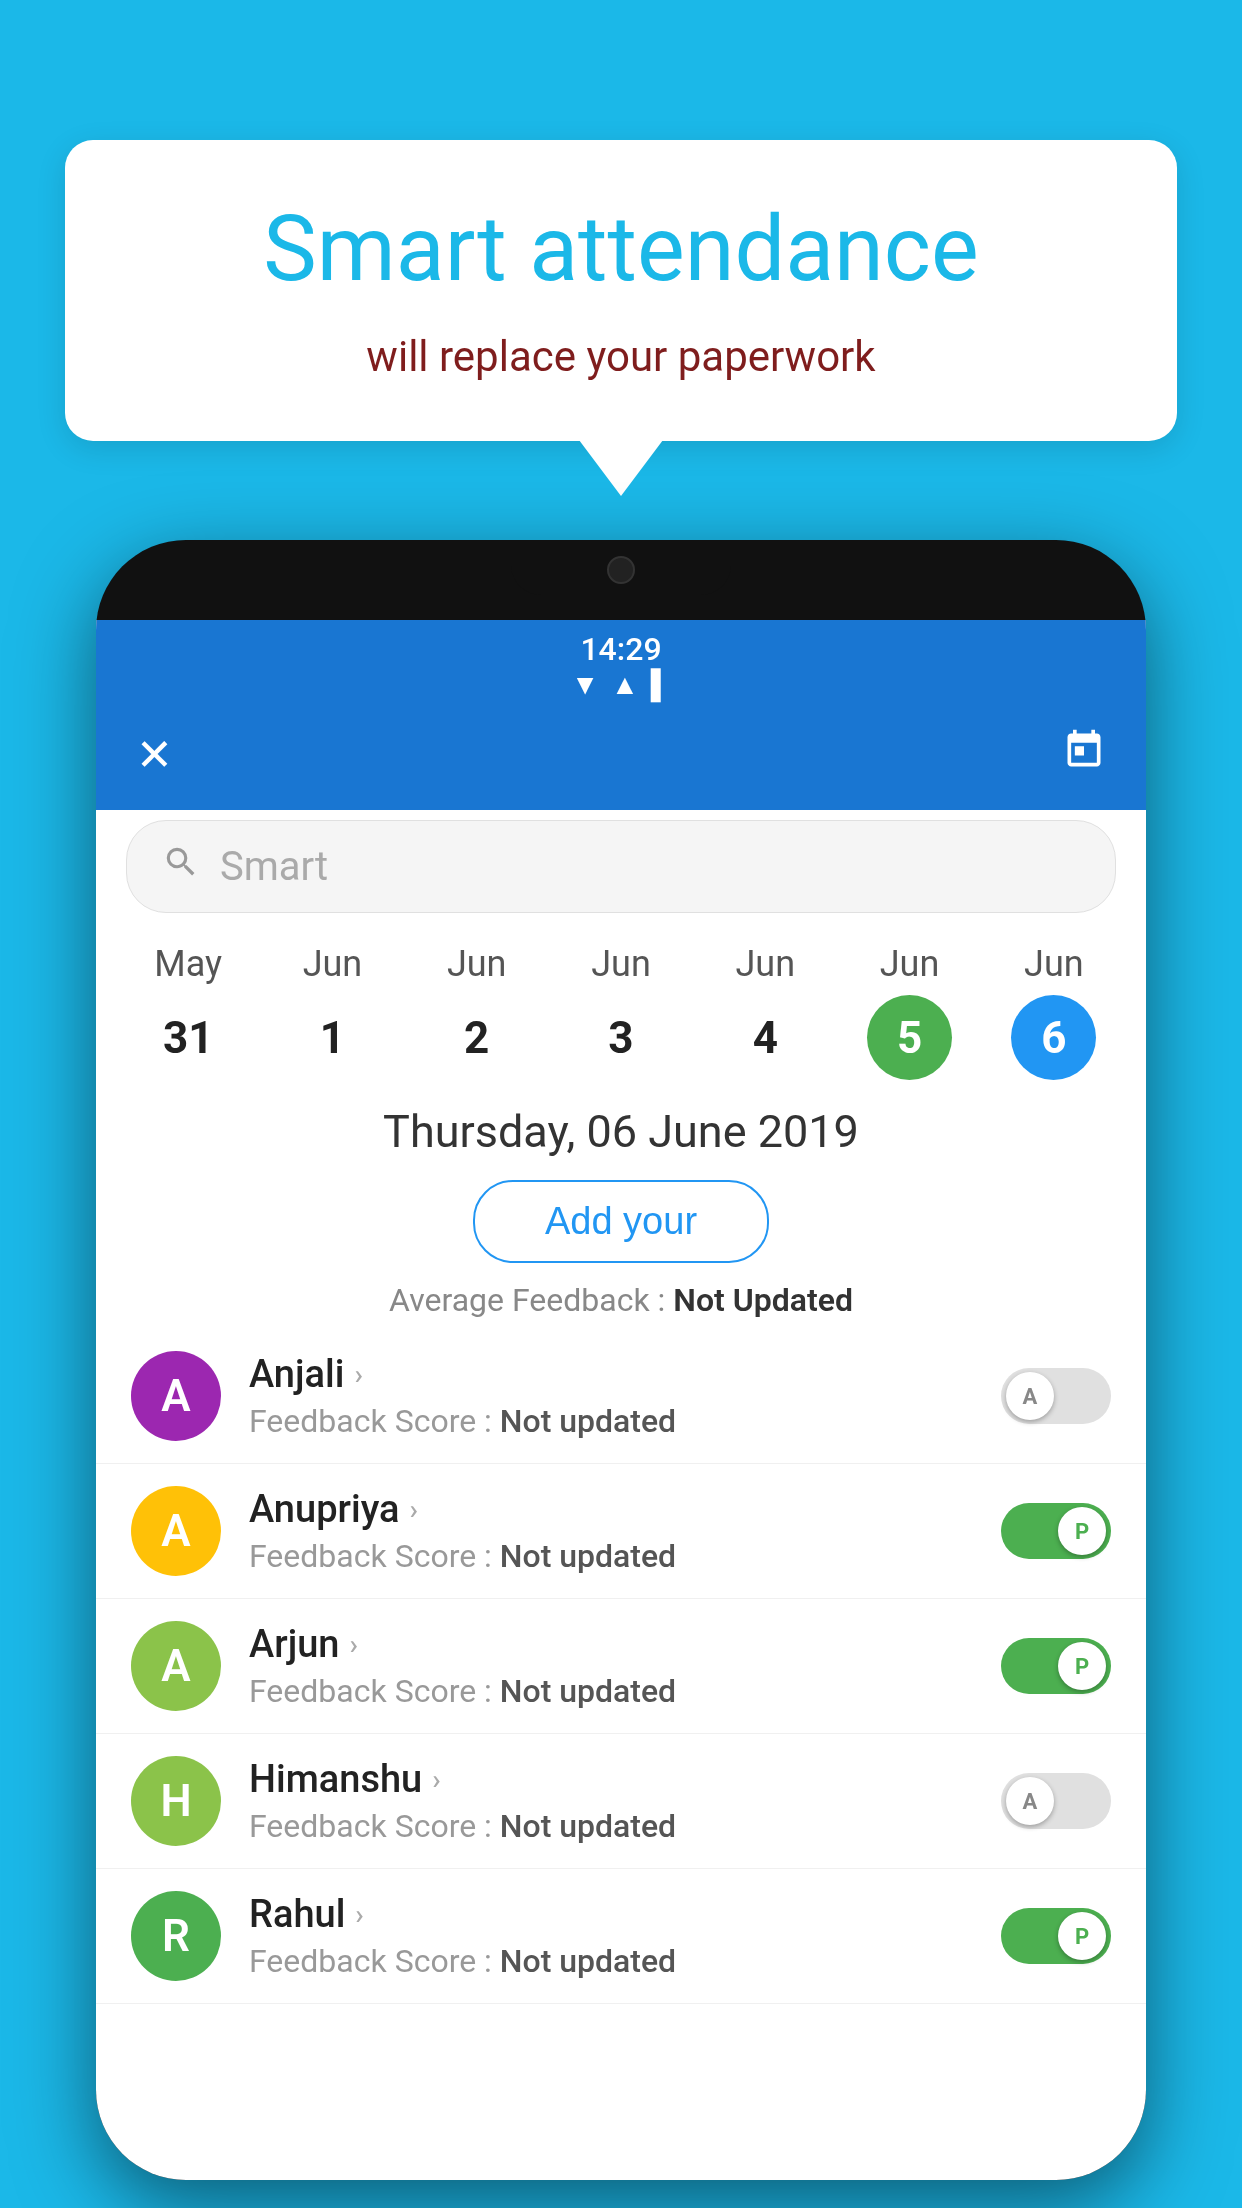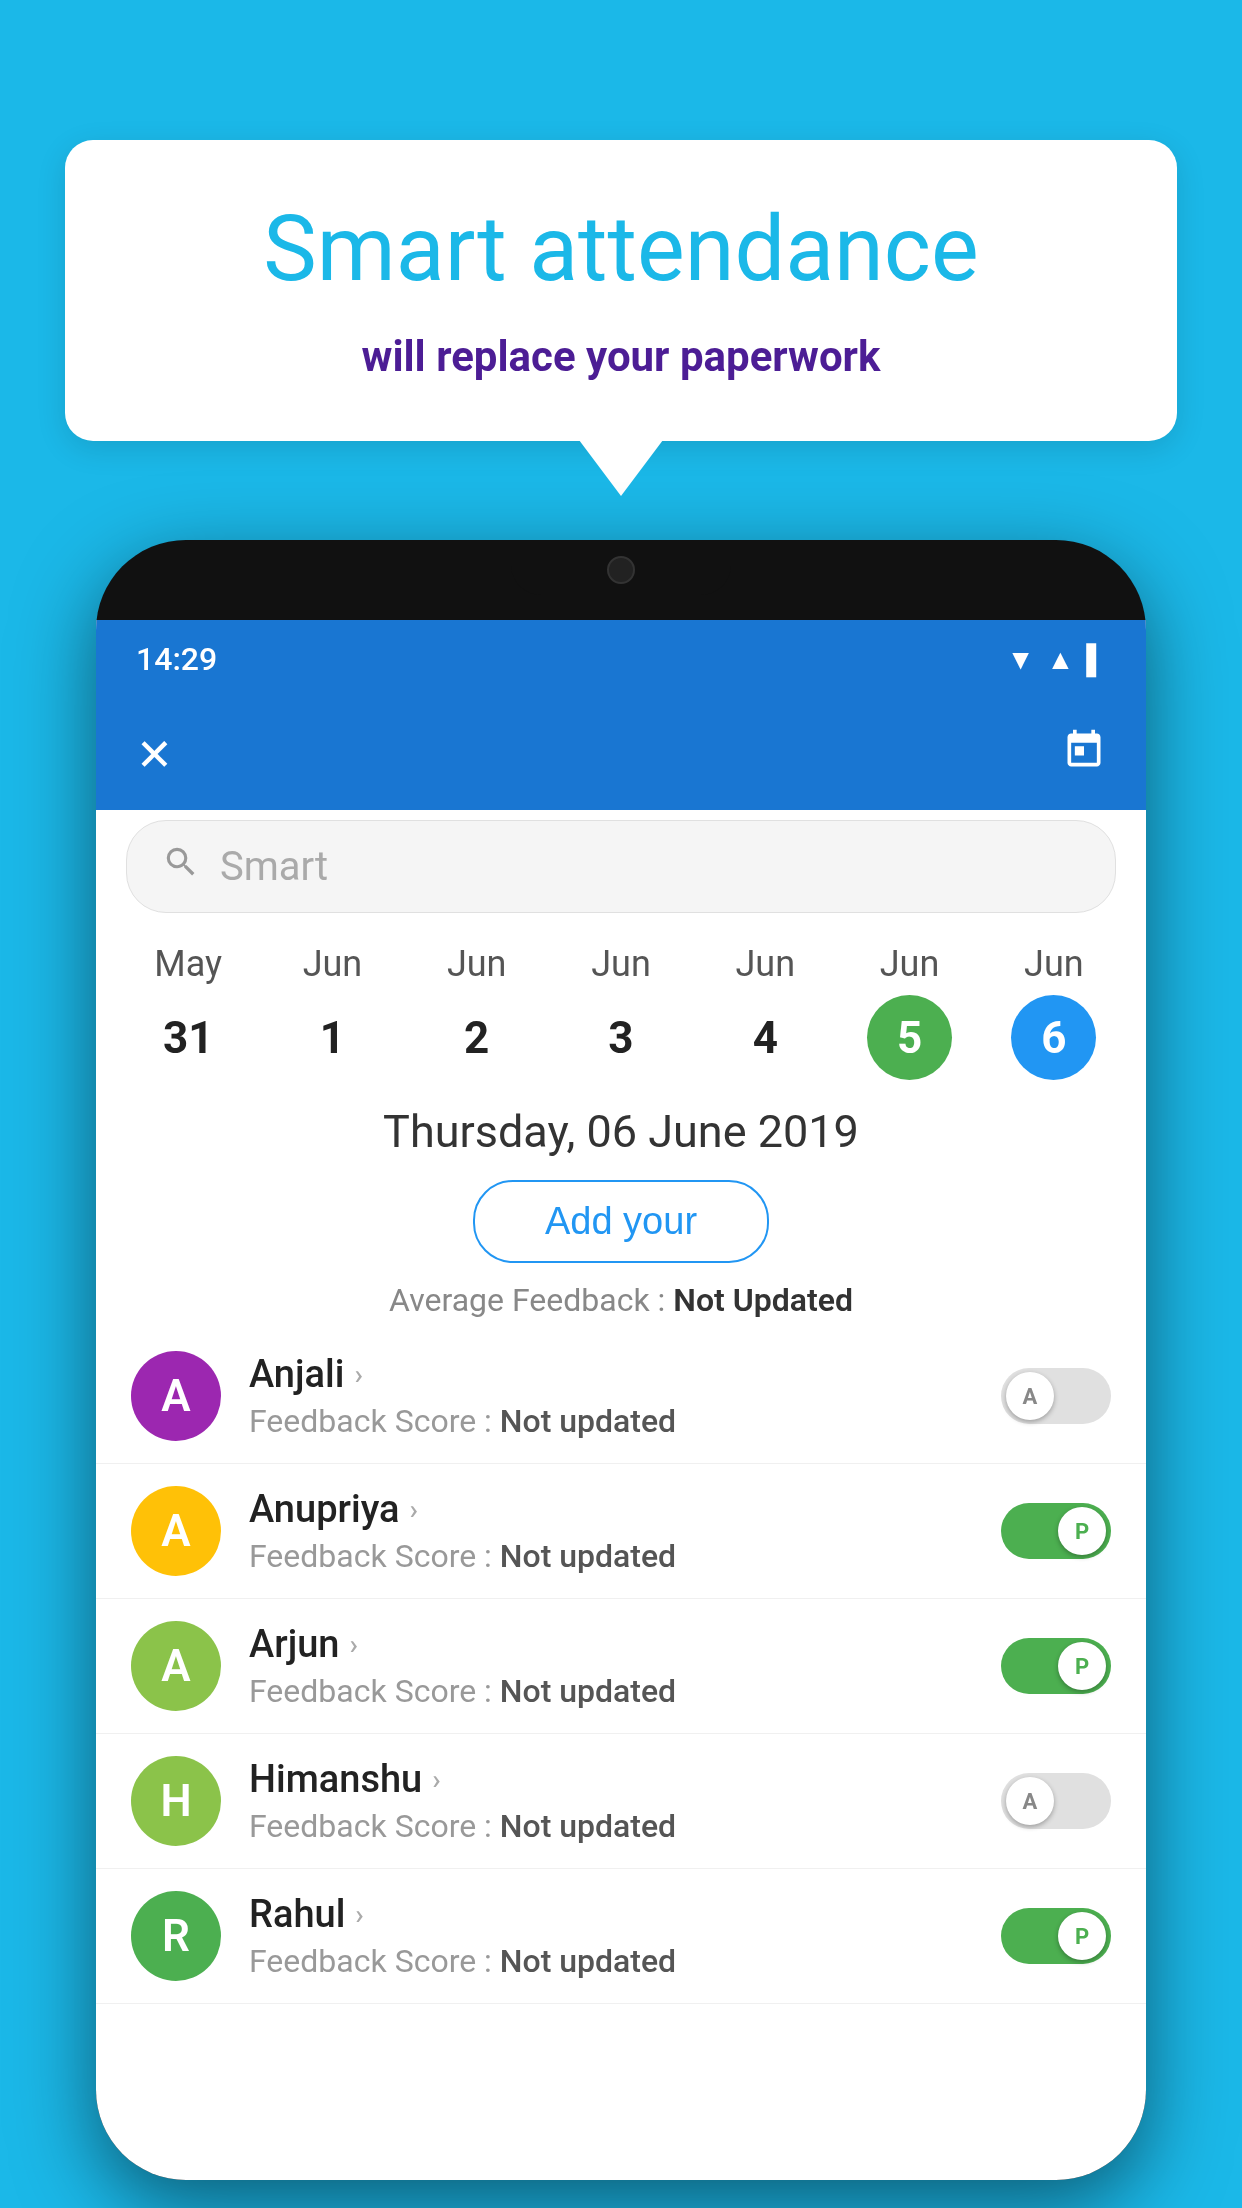--- a/index.html
+++ b/index.html
@@ -46,22 +46,22 @@
     .bubble-title {
       font-size: 90px;
       color: #1BB8E8;
       font-weight: 400;
       line-height: 1.1;
       margin-bottom: 18px;
     }
 
     .bubble-subtitle {
       font-size: 42px;
-      color: #4c1d95;
-      font-weight: 700;
+      color: #7f1d1d;
+      font-weight: 400;
       margin-top: 33px;
     }
 
     
     .phone-frame {
       position: absolute;
       top: 540px;
       left: 50%;
       transform: translateX(-50%);
       width: 1050px;
@@ -104,20 +104,21 @@
       left: 0;
       right: 0;
       height: 80px;
       background: #1976D2;
       display: flex;
       align-items: center;
       justify-content: space-between;
       padding: 12px 40px;
       padding-top: 10px;
       z-index: 5;
+      flex-direction: column;
     }
 
     .status-time {
       color: white;
       font-size: 32px;
       font-weight: 500;
     }
 
     .status-icons {
       display: flex;

